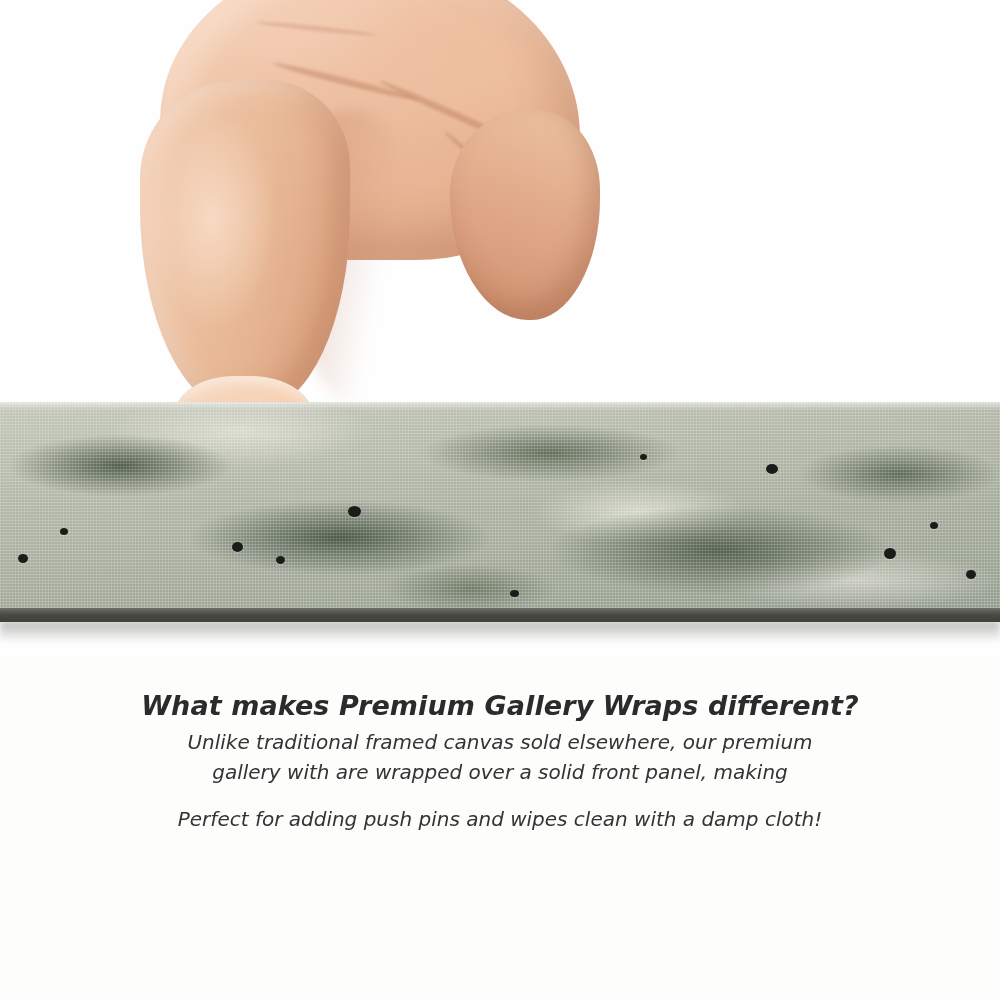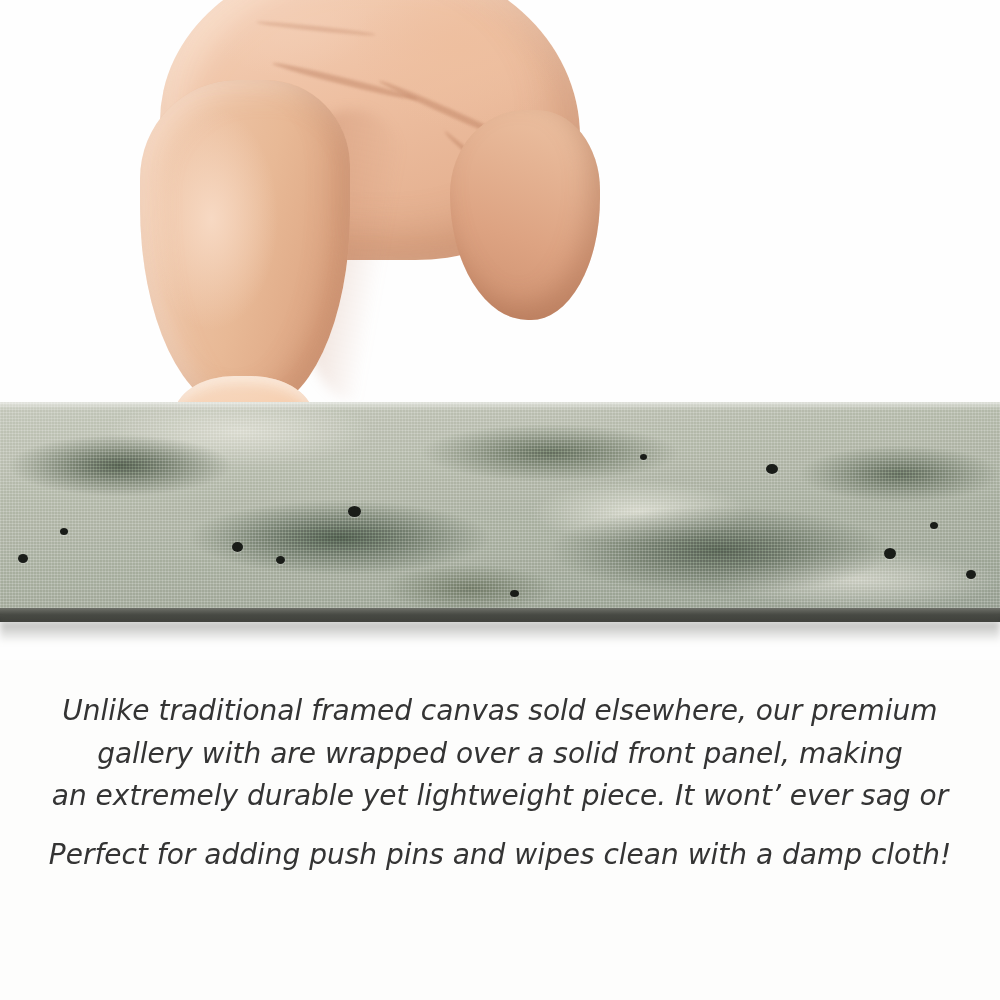--- a/index.html
+++ b/index.html
@@ -191,21 +191,21 @@
   }
   .caption h2 {
     margin: 0 0 6px 0;
     font-size: 27px;
     font-weight: 600;
     font-style: italic;
     letter-spacing: .1px;
   }
   .caption p {
     margin: 0;
-    font-size: 28px;
+    font-size: 20px;
     font-style: italic;
     line-height: 1.52;
     font-weight: 400;
     color: #343434;
   }
   .caption p .line { display: block; }
   .caption .last { margin-top: 16px; }
 </style>
 </head>
 <body>
@@ -245,21 +245,21 @@
         <div class="speck" style="left:640px;top:52px;width:7px;height:6px;"></div>
 
         <div class="slab-toplight"></div>
       </div>
       <div class="slab-bottom"></div>
       <div class="slab-shadow"></div>
     </div>
   </div>
 
   <div class="caption">
+    <h2>What makes Premium Gallery Wraps different?</h2>
     <p>
       <span class="line">Unlike traditional framed canvas sold elsewhere, our premium</span>
       <span class="line">gallery with are wrapped over a solid front panel, making</span>
-      <span class="line">an extremely durable yet lightweight piece. It wont’ ever sag or</span>
       <span class="line last">Perfect for adding push pins and wipes clean with a damp cloth!</span>
     </p>
   </div>
 
 </div>
 
 </body></html>

